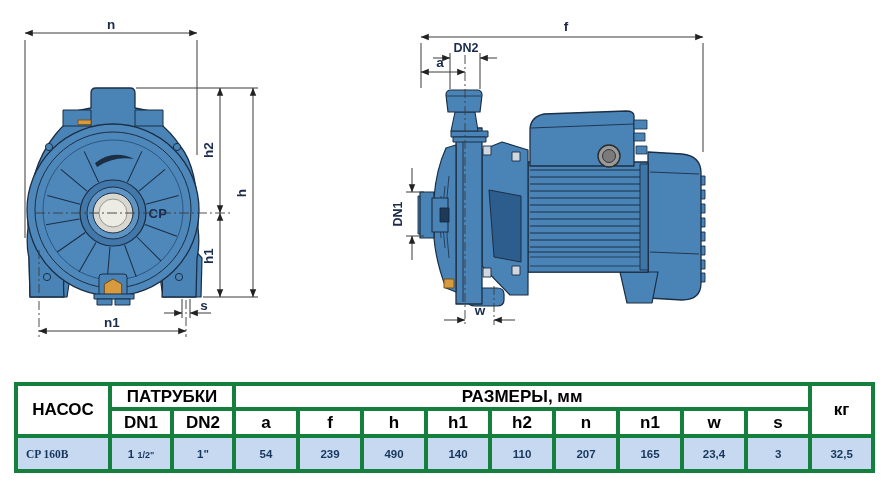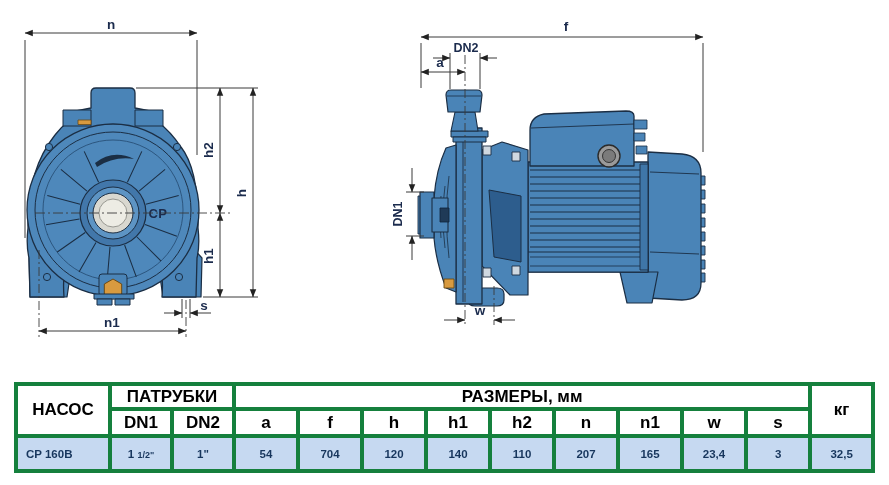--- a/index.html
+++ b/index.html
@@ -20,21 +20,21 @@
   }
   table.spec td{
     border:4px solid #15803d;text-align:center;vertical-align:middle;
     font-weight:bold;font-size:17px;color:#000;padding:0;
     overflow:hidden;white-space:nowrap;
   }
   table.spec{border:2px solid #4a4a4a;}
   tr.hdr1 td{height:21px;}
   tr.hdr2 td{height:23px;}
   tr.data td{height:31px;border-top:2px solid #4a4a4a;background:#c6d9f1;color:#17365d;font-size:11.5px;}
-  td.pumpcell{text-align:left !important;padding-left:8px !important;}
+  td.pumpcell{text-align:left !important;padding-left:8px !important;font-family:Liberation Serif, serif;}
   .frac{font-size:9px;font-weight:bold;}
 </style>
 </head>
 <body>
 
 <div class="stage">
 
   <div class="drawing-area">
     <svg width="889" height="372" viewBox="0 0 889 372">
       <defs>
@@ -260,22 +260,22 @@
         <td>n</td>
         <td>n1</td>
         <td>w</td>
         <td>s</td>
       </tr>
       <tr class="data">
         <td class="pumpcell">CP 160B</td>
         <td><span>1</span> <span class="frac">1/2"</span></td>
         <td>1"</td>
         <td>54</td>
-        <td>704</td>
-        <td>120</td>
+        <td>239</td>
+        <td>490</td>
         <td>140</td>
         <td>110</td>
         <td>207</td>
         <td>165</td>
         <td>23,4</td>
         <td>3</td>
         <td>32,5</td>
       </tr>
     </tbody>
       </table>

